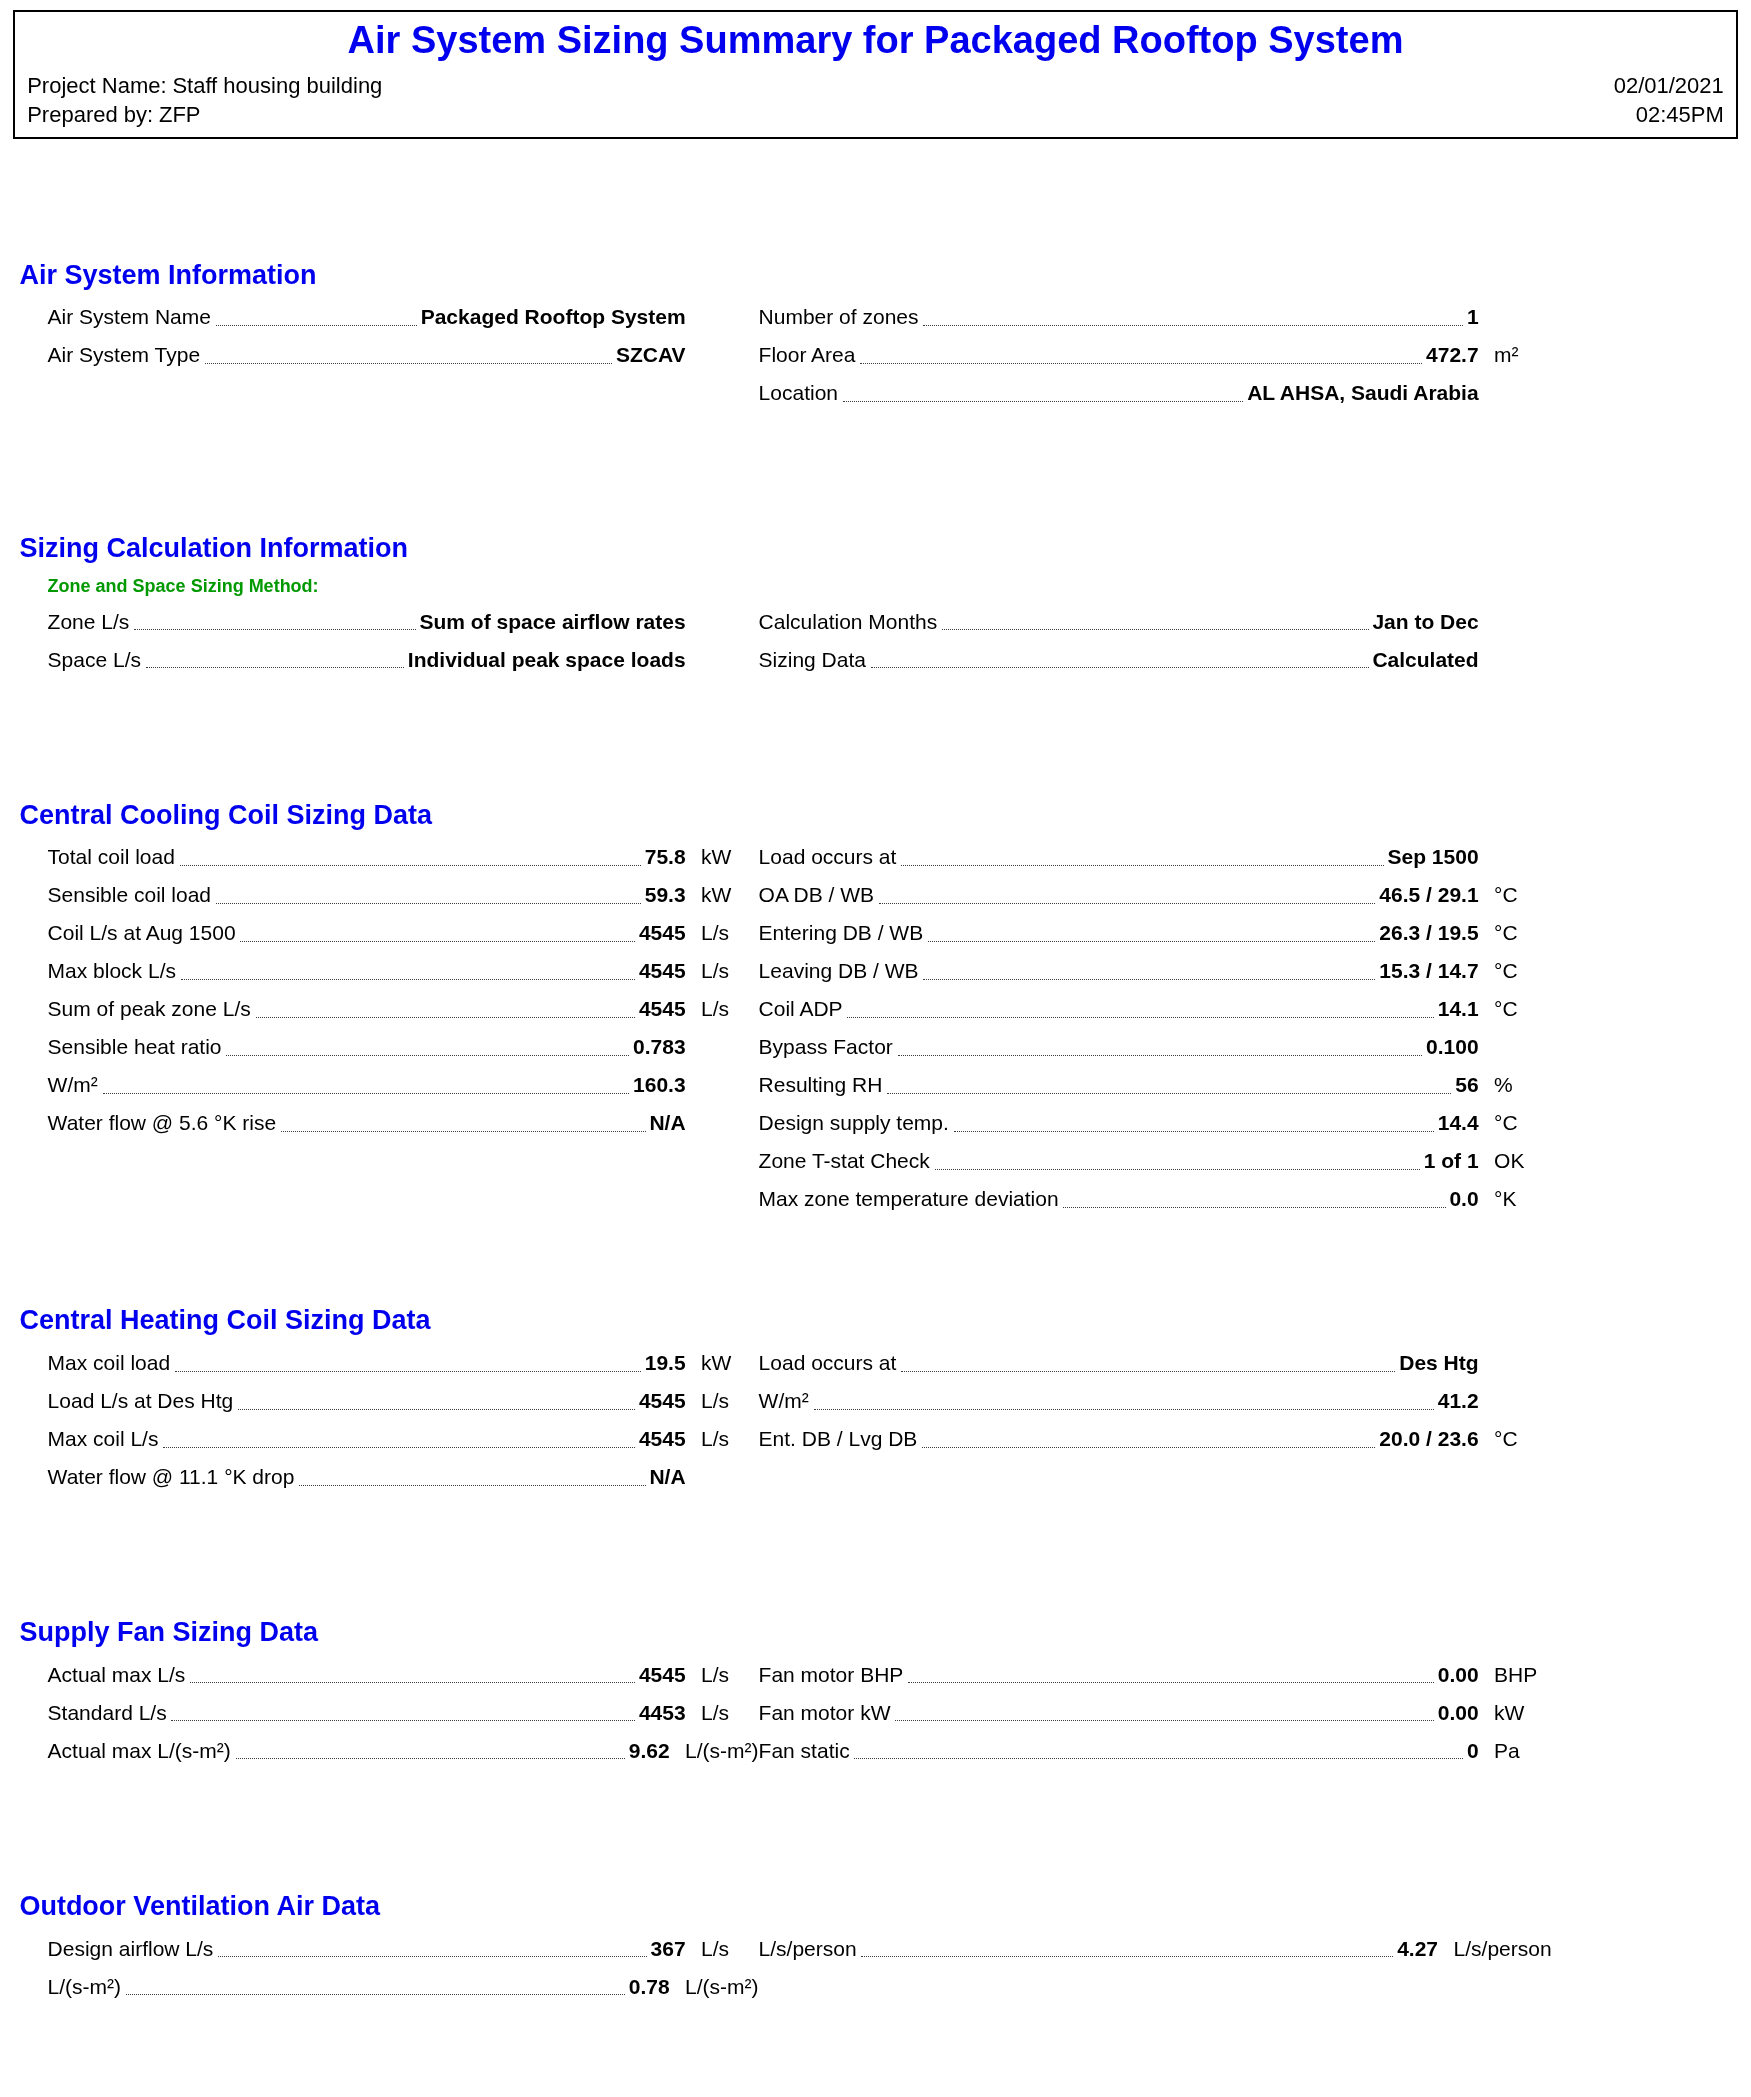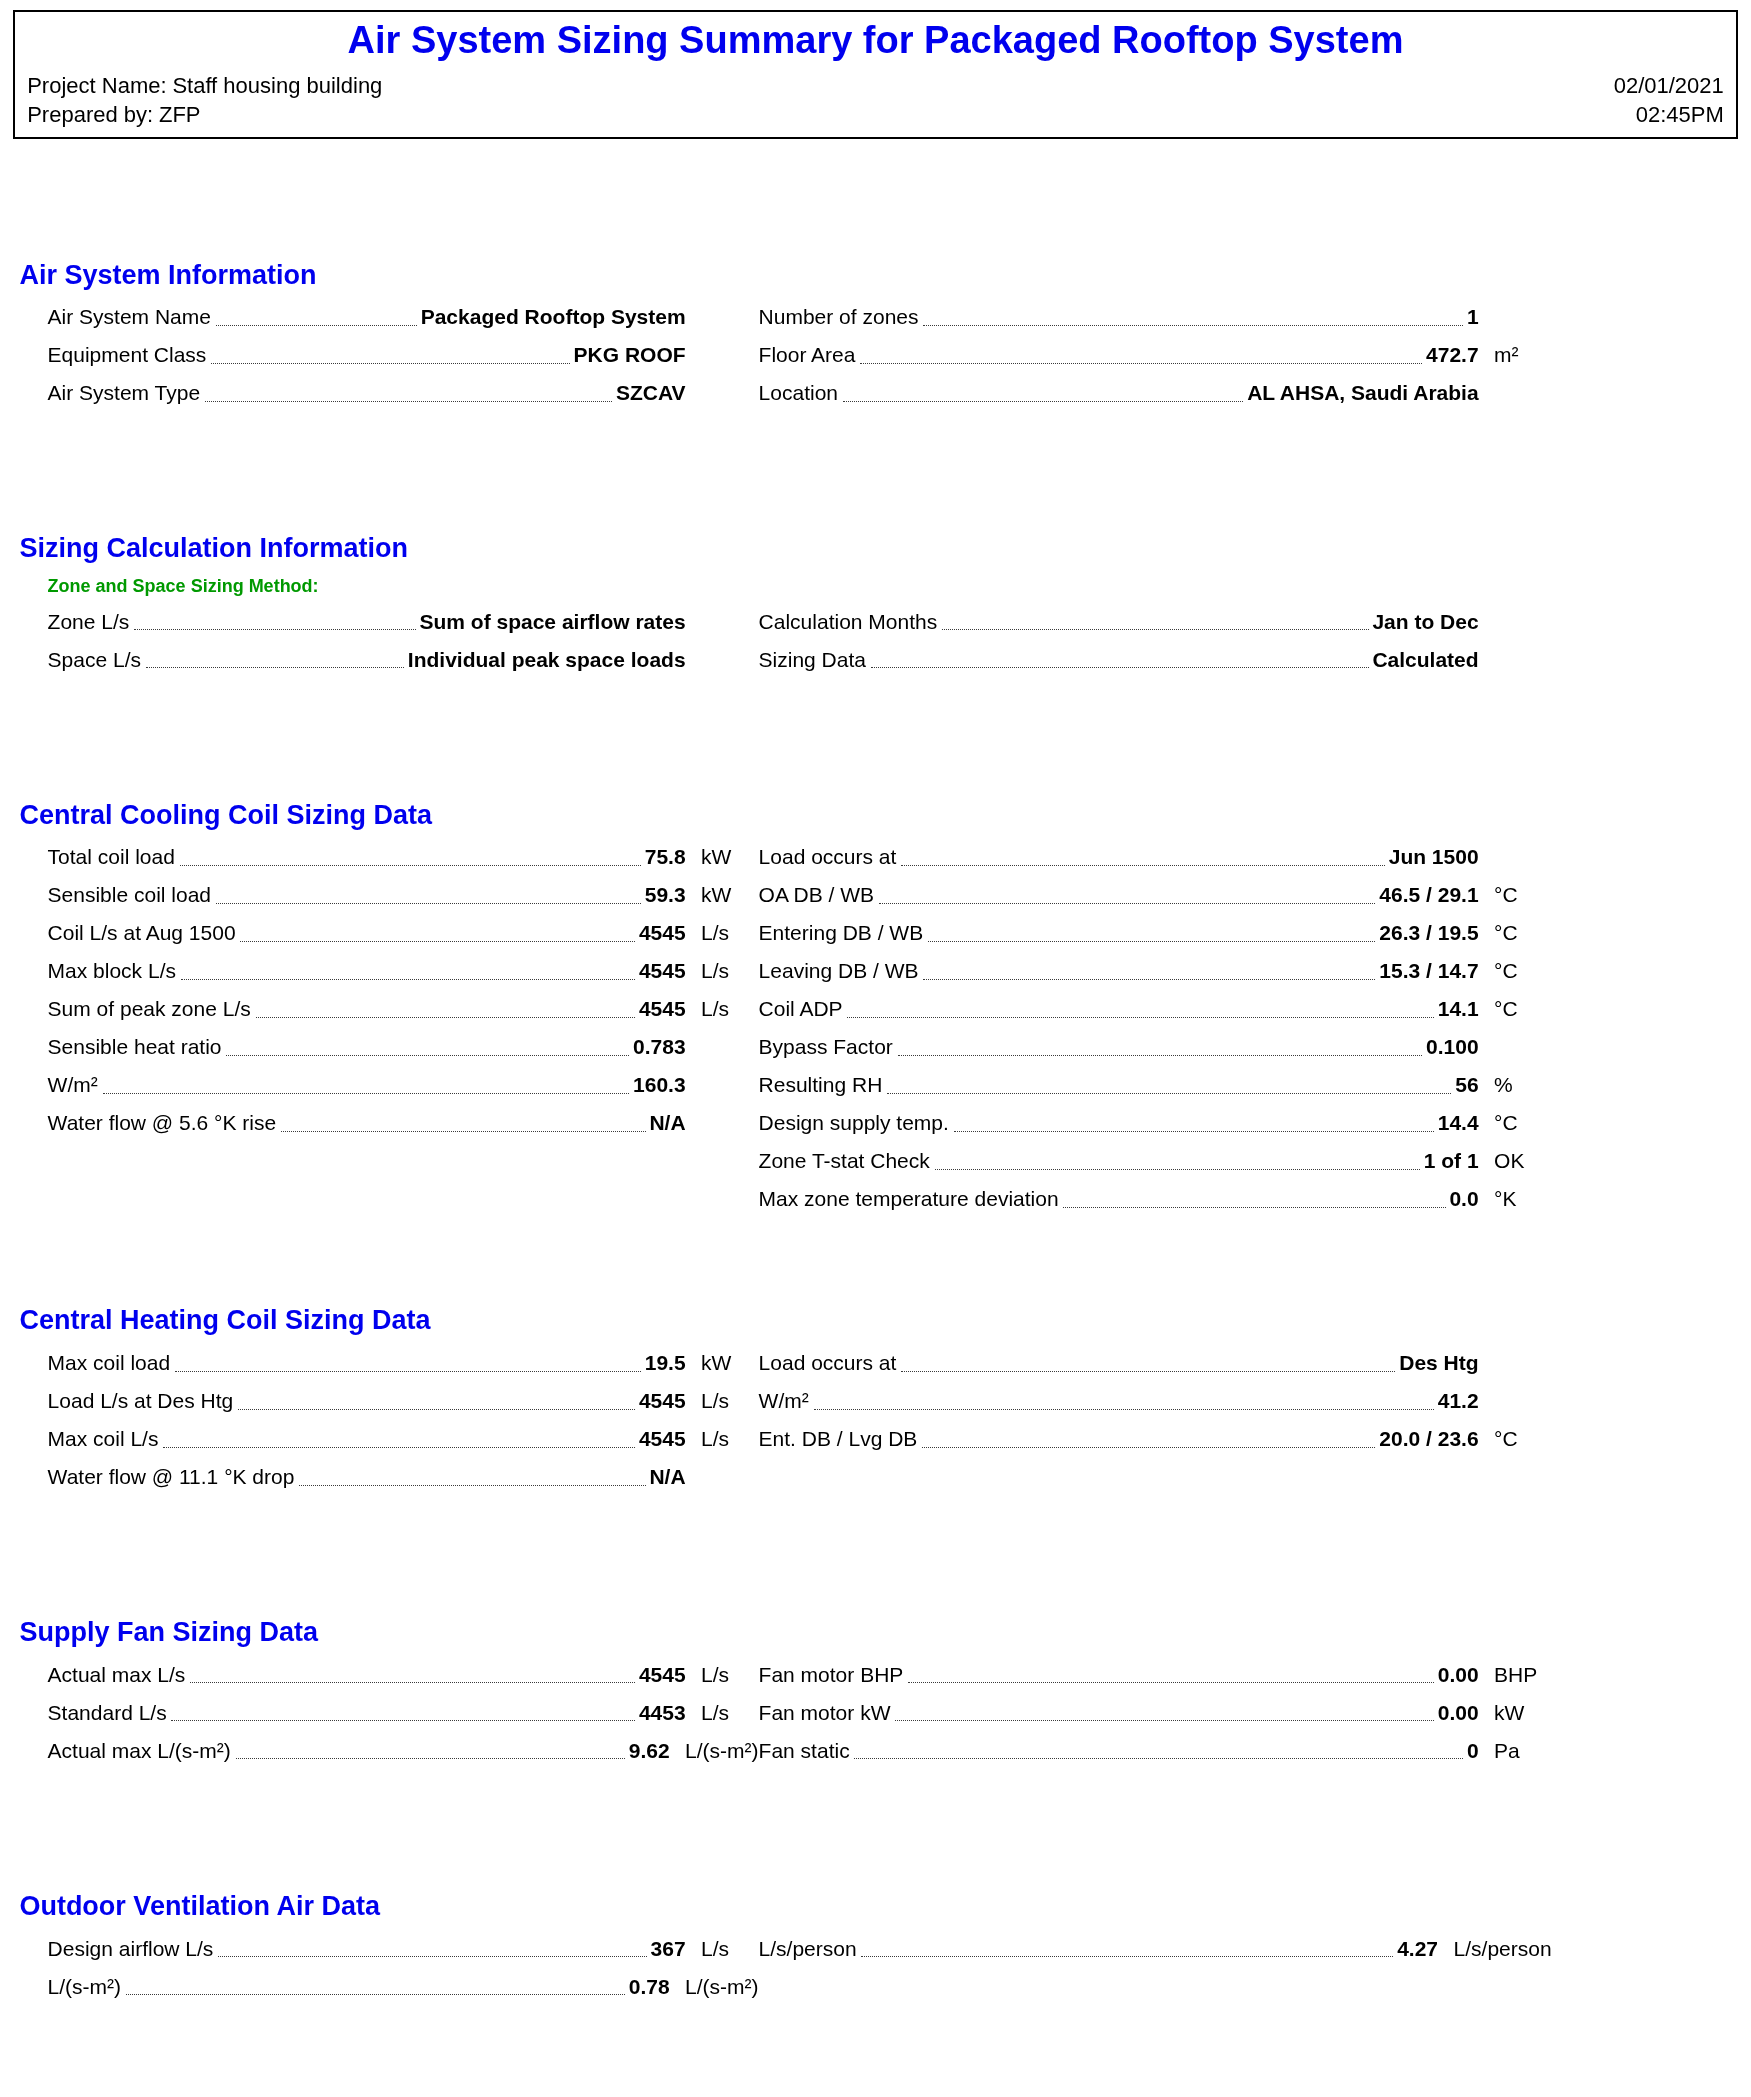--- a/index.html
+++ b/index.html
@@ -111,26 +111,20 @@
         <div class="section-title">Air System Information</div>
         <div class="cols">
           <div class="col">
             <div class="row">
               <span class="label">Air System Name</span>
               <span class="dots"></span>
               <span class="value">Packaged Rooftop System</span>
               <span class="unit"></span>
             </div>
             <div class="row">
-              <span class="label">Equipment Class</span>
-              <span class="dots"></span>
-              <span class="value">PKG ROOF</span>
-              <span class="unit"></span>
-            </div>
-            <div class="row">
               <span class="label">Air System Type</span>
               <span class="dots"></span>
               <span class="value">SZCAV</span>
               <span class="unit"></span>
             </div>
           </div>
           <div class="col">
             <div class="row">
               <span class="label">Number of zones</span>
               <span class="dots"></span>
@@ -236,21 +230,21 @@
               <span class="label">Water flow @ 5.6 °K rise</span>
               <span class="dots"></span>
               <span class="value">N/A</span>
               <span class="unit"></span>
             </div>
           </div>
           <div class="col">
             <div class="row">
               <span class="label">Load occurs at</span>
               <span class="dots"></span>
-              <span class="value">Jun 1500</span>
+              <span class="value">Sep 1500</span>
               <span class="unit"></span>
             </div>
             <div class="row">
               <span class="label">OA DB / WB</span>
               <span class="dots"></span>
               <span class="value">46.5 / 29.1</span>
               <span class="unit">°C</span>
             </div>
             <div class="row">
               <span class="label">Entering DB / WB</span>

